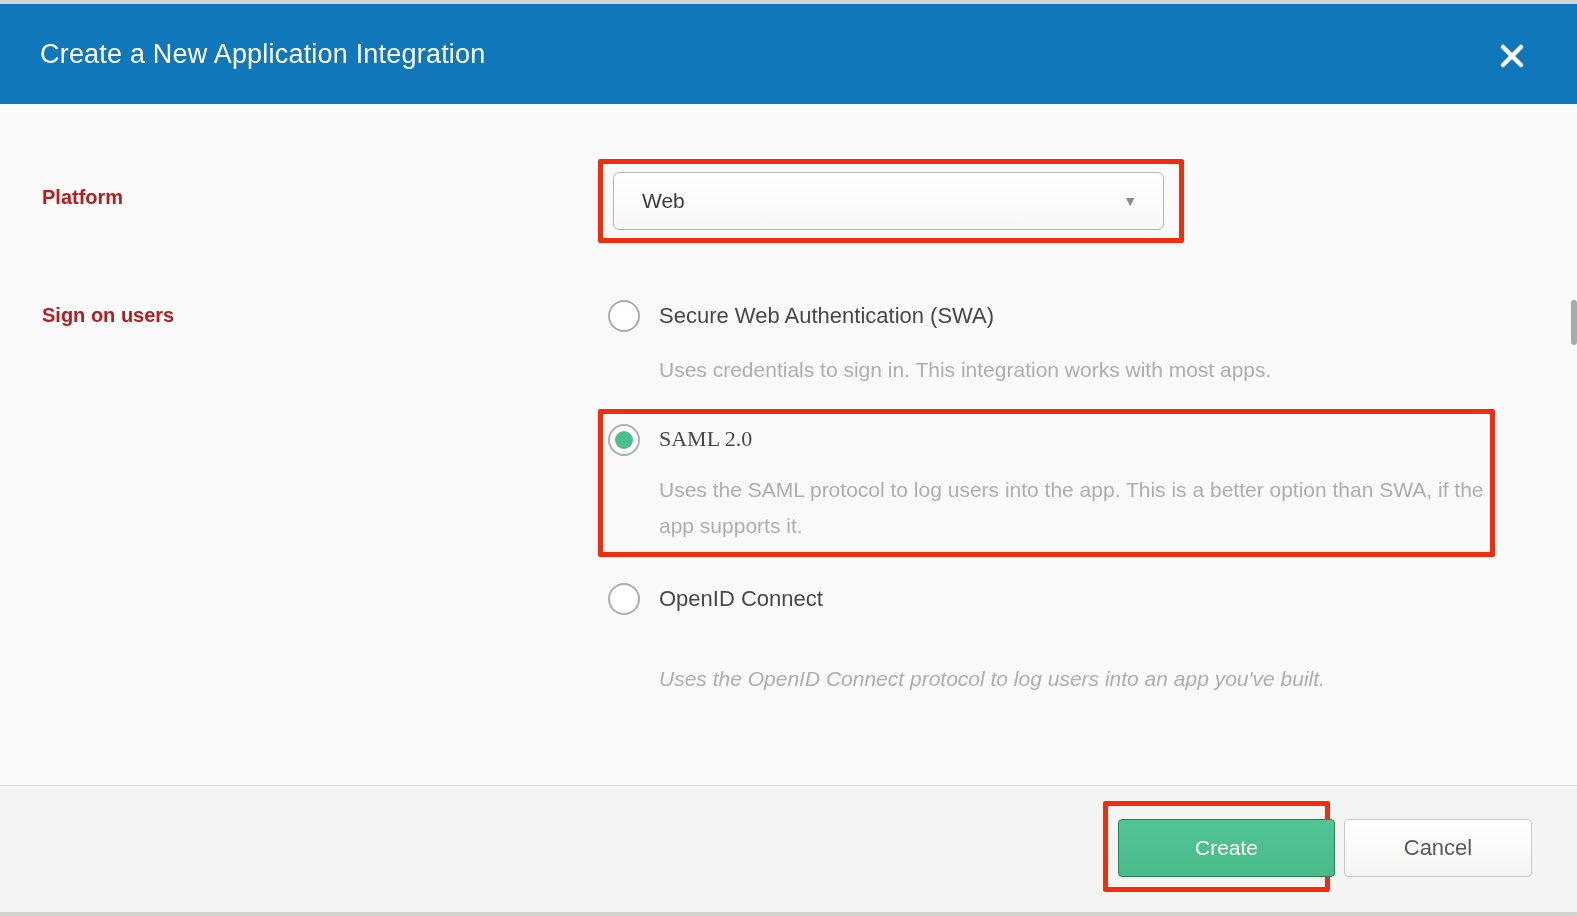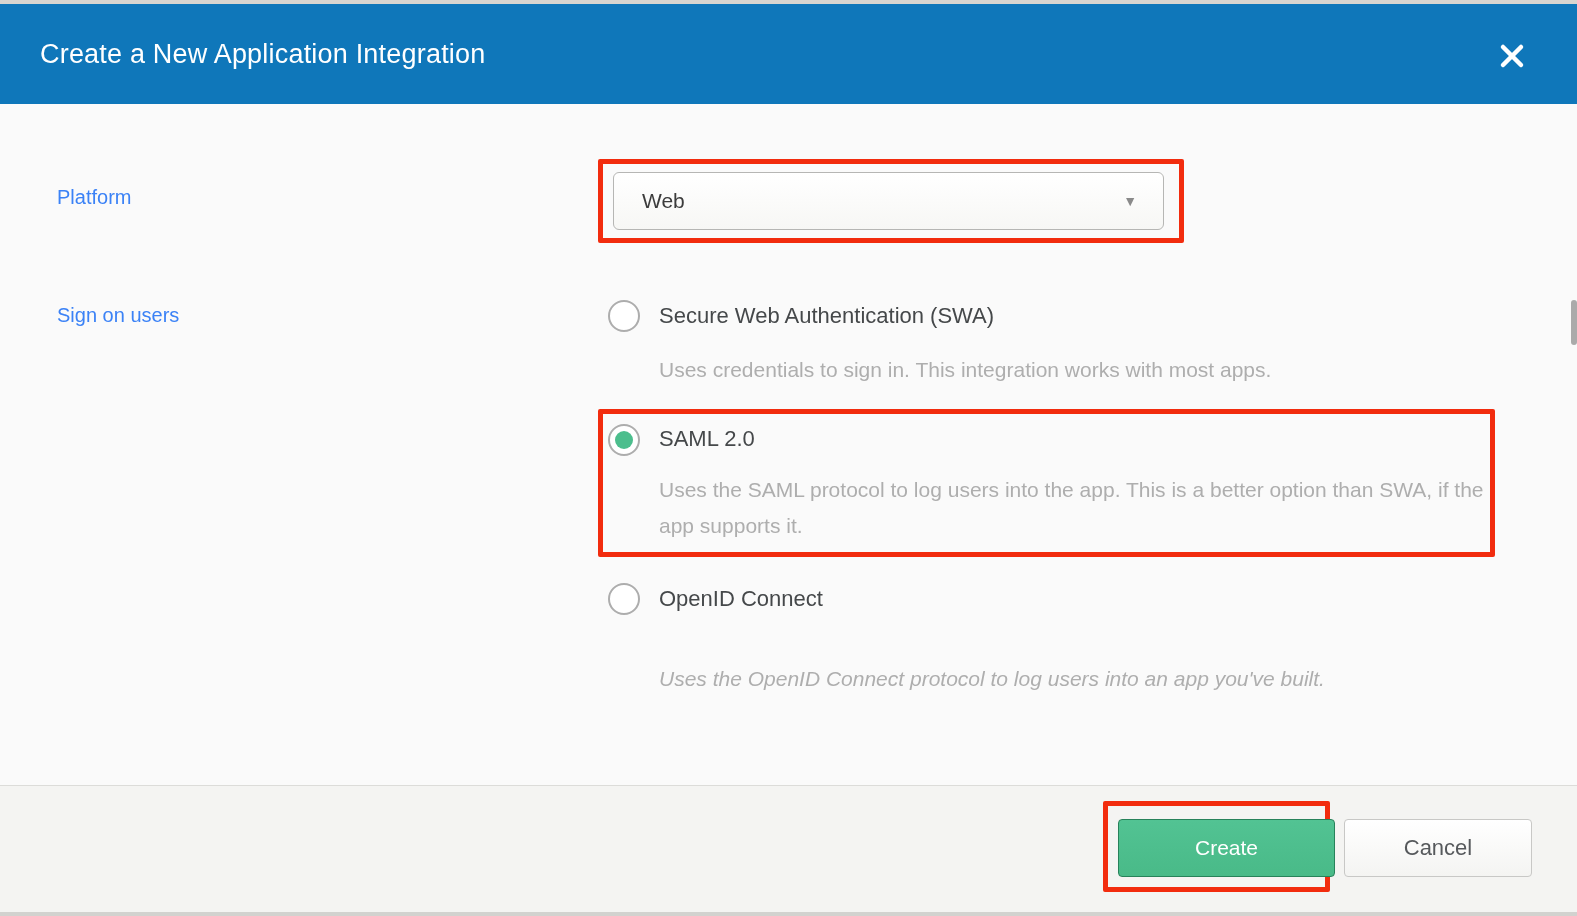--- a/index.html
+++ b/index.html
@@ -29,22 +29,22 @@
     display:flex; align-items:center;
     color:#ffffff; font-size:27px; font-weight:400; letter-spacing:0.2px;
   }
   .close-btn {
     position: absolute; right:50px; top:37px; width:30px; height:30px;
     cursor:pointer; display:flex; align-items:center; justify-content:center;
   }
   .content { position:absolute; left:0; top:104px; width:1577px; height:681px; background:#fafafa; }
 
   .field-label {
-    position:absolute; left:57px;
-    font-size:20px; font-weight:400; color:#3b82f6;
+    position:absolute; left:42px;
+    font-size:20px; font-weight:700; color:#b91c1c;
   }
   .label-platform { top:82px; }
   .label-signon  { top:200px; }
 
   
   .annotation {
     position:absolute; border:5px solid #f22c0e; border-radius:2px;
     pointer-events:none;
   }
   .annot-dropdown { left:598px; top:55px;  width:586px; height:84px; }
@@ -81,21 +81,21 @@
   .opt-desc {
     position:absolute; left:659px; font-size:21px; color:#aeaeae;
     line-height:36px; max-width:825px;
   }
 
   .radio-swa    { left:608px; top:196px; }
   .label-swa    { top:199px; }
   .desc-swa     { top:248px; }
 
   .radio-saml   { left:608px; top:320px; }
-  .label-saml   { top:322px; }
+  .label-saml   { top:322px;font-family:Liberation Serif, serif; }
   .desc-saml    { top:368px; }
 
   .radio-oidc   { left:608px; top:479px; }
   .label-oidc   { top:482px; }
   .desc-oidc    { top:557px;font-style:italic; }
 
   .dialog-footer {
     position:absolute; left:0; top:785px; width:1577px; height:127px;
     background:#f4f4f2; border-top:1px solid #dcdcd9;
   }

